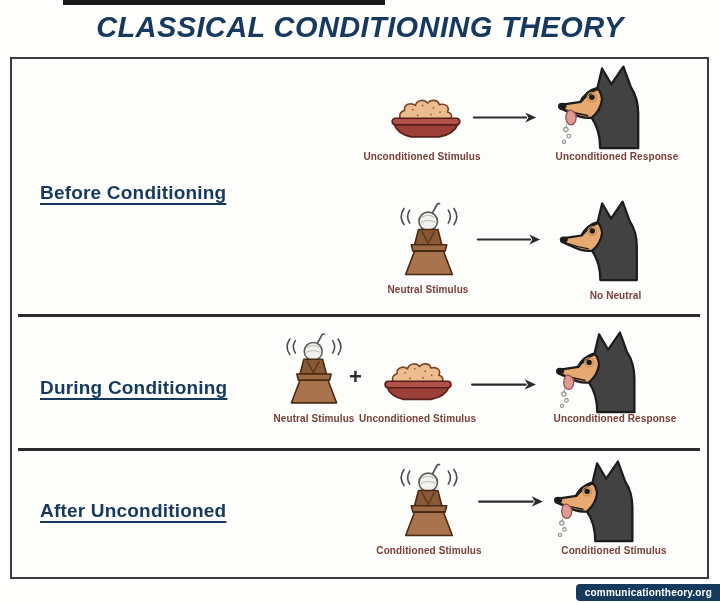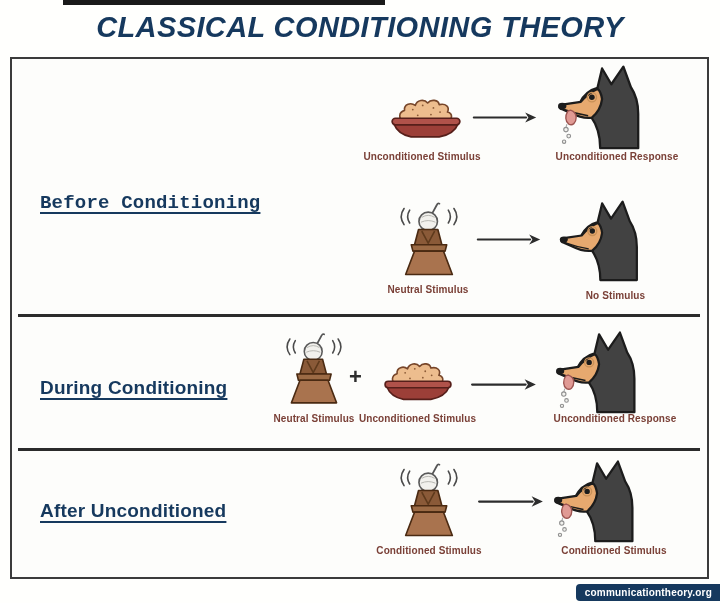--- a/index.html
+++ b/index.html
@@ -18,21 +18,21 @@
     border:2px solid #3b3b3b; background:#fdfdfb;
   }
   .divider { position:absolute; left:18px; width:682px; height:3px; background:#2b2b2b; }
   .divider.d1 { top:314px; }
   .divider.d2 { top:448px; }
   .section-label {
     position:absolute; left:40px; font-size:19px; font-weight:bold; color:#16395e;
     text-decoration:underline; text-decoration-thickness:2px; text-underline-offset:4px;
     letter-spacing:0.2px;
   }
-  .sl-before { top:192px;font-family:Liberation Mono, monospace; }
+  .sl-before { top:182px; }
   .sl-during { top:377px; }
   .sl-after  { top:500px; }
   .cap {
     position:absolute; text-align:center; font-size:10px; font-weight:bold;
     color:#7a4037; line-height:1.18; letter-spacing:0.1px;
   }
   .plus { position:absolute; left:349px; top:364px; font-size:22px; font-weight:bold; color:#2d2d2d; }
   svg.icon { position:absolute; overflow:visible; }
   .badge {
     position:absolute; top:584px; right:0; background:#16395e; color:#ffffff;
@@ -125,21 +125,21 @@
   <svg class="icon" style="left:396px; top:201px" width="66" height="77" viewBox="0 0 82 95">
       <use href="#def-bell"></use>
     </svg>
   <svg class="icon" style="left:476px; top:232px" width="66" height="15" viewBox="0 0 72 16">
       <use href="#def-arrow"></use>
     </svg>
   <svg class="icon" style="left:554px; top:197px" width="98" height="85" viewBox="0 0 110 95">
       <use href="#def-dog"></use>
     </svg>
   <div class="cap" style="left:378px; top:284px; width:100px">Neutral Stimulus</div>
-  <div class="cap" style="left:553px; top:290px; width:125px">No Stimulus</div>
+  <div class="cap" style="left:553px; top:290px; width:125px">No Neutral</div>
 
   <div class="section-label sl-during">During Conditioning</div>
 
   <svg class="icon" style="left:282px; top:332px" width="64" height="74" viewBox="0 0 82 95">
       <use href="#def-bell"></use>
     </svg>
   <div class="plus">+</div>
   <svg class="icon" style="left:381px; top:360px" width="74" height="45" viewBox="0 0 92 56">
       <use href="#def-bowl"></use>
     </svg>

